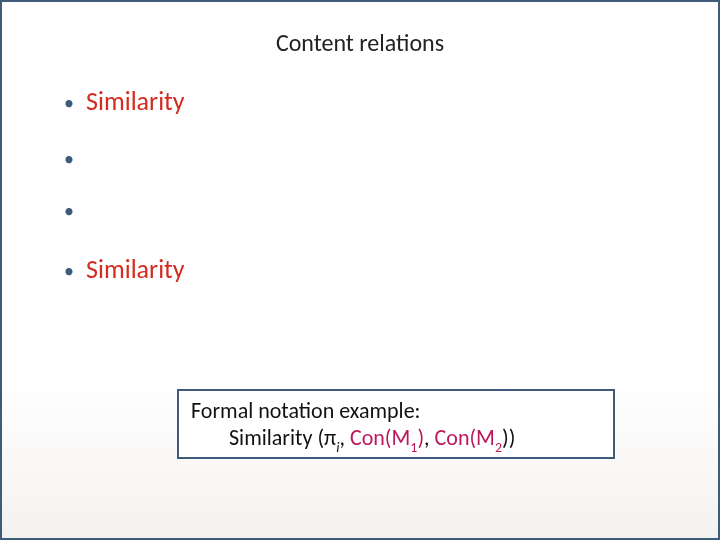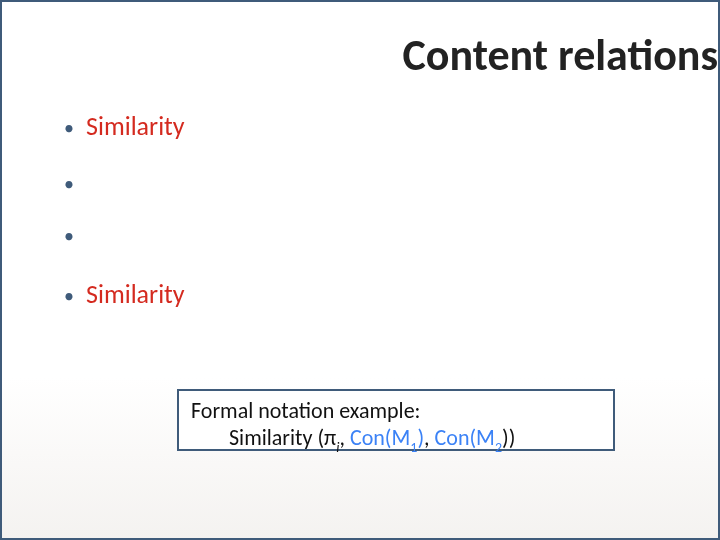--- a/index.html
+++ b/index.html
@@ -10,24 +10,24 @@
     position: relative;
   }
   .slide {
     width: 720px;
     height: 540px;
     border: 2px solid #3f5b7a;
     position: relative;
     padding: 0;
   }
   .title {
-    text-align: right;
-    font-size: 44px;
+    text-align: center;
+    font-size: 24px;
     color: #222;
-    font-weight: 700;
+    font-weight: 400;
     margin-top: 26px;
     margin-bottom: 28px;
   }
   .bullets {
     margin-left: 62px;
     margin-top: 10px;
   }
   .bullet-row {
     display: flex;
     align-items: baseline;
@@ -43,36 +43,36 @@
   .bullet-text {
     font-size: 26px;
     color: #d42a1f;
     font-weight: 400;
   }
   .formal-box {
     position: absolute;
     left: 175px;
     top: 387px;
     width: 438px;
-    height: 62px;
+    height: 70px;
     border: 2px solid #3f5b7a;
     background: #fff;
     padding: 6px 12px 6px 12px;
   }
   .formal-line1 {
     font-size: 22px;
     color: #111;
   }
   .formal-line2 {
     font-size: 22px;
     margin-left: 38px;
     white-space: nowrap;
   }
   .tx-black { color: #111; }
-  .tx-blue { color: #3b82f6; }
+  .tx-blue { color: #be185d; }
   .subi {
     font-size: 14px;
     font-style: italic;
     vertical-align: sub;
     position: relative;
     top: 2px;
   }
   .subn {
     font-size: 14px;
     vertical-align: sub;

